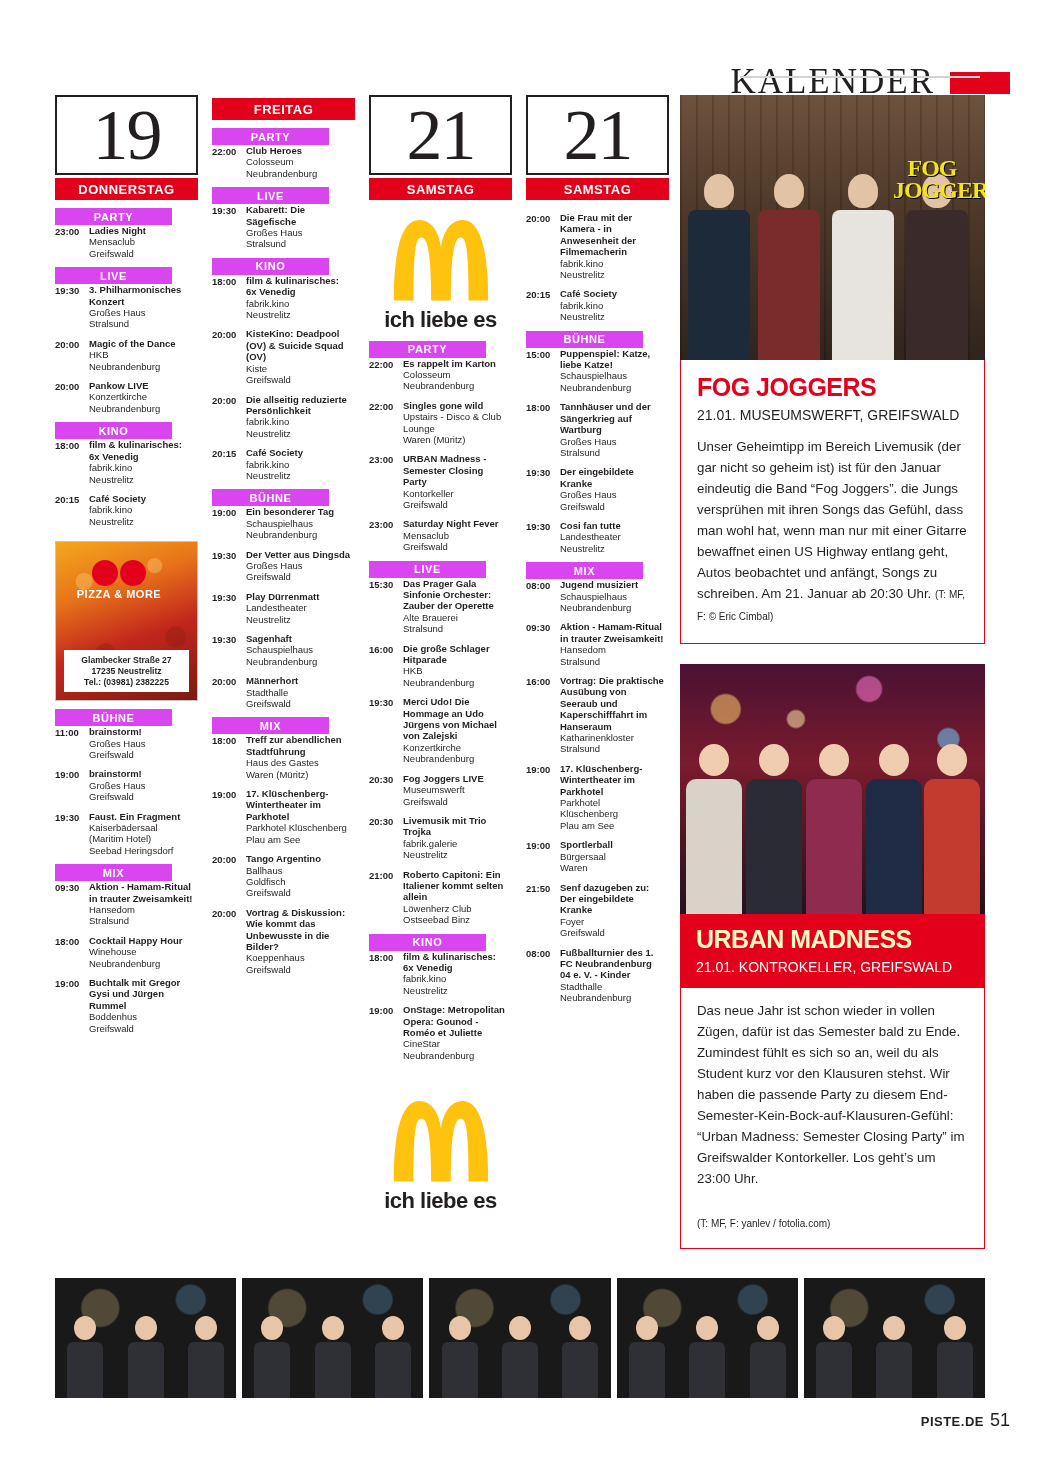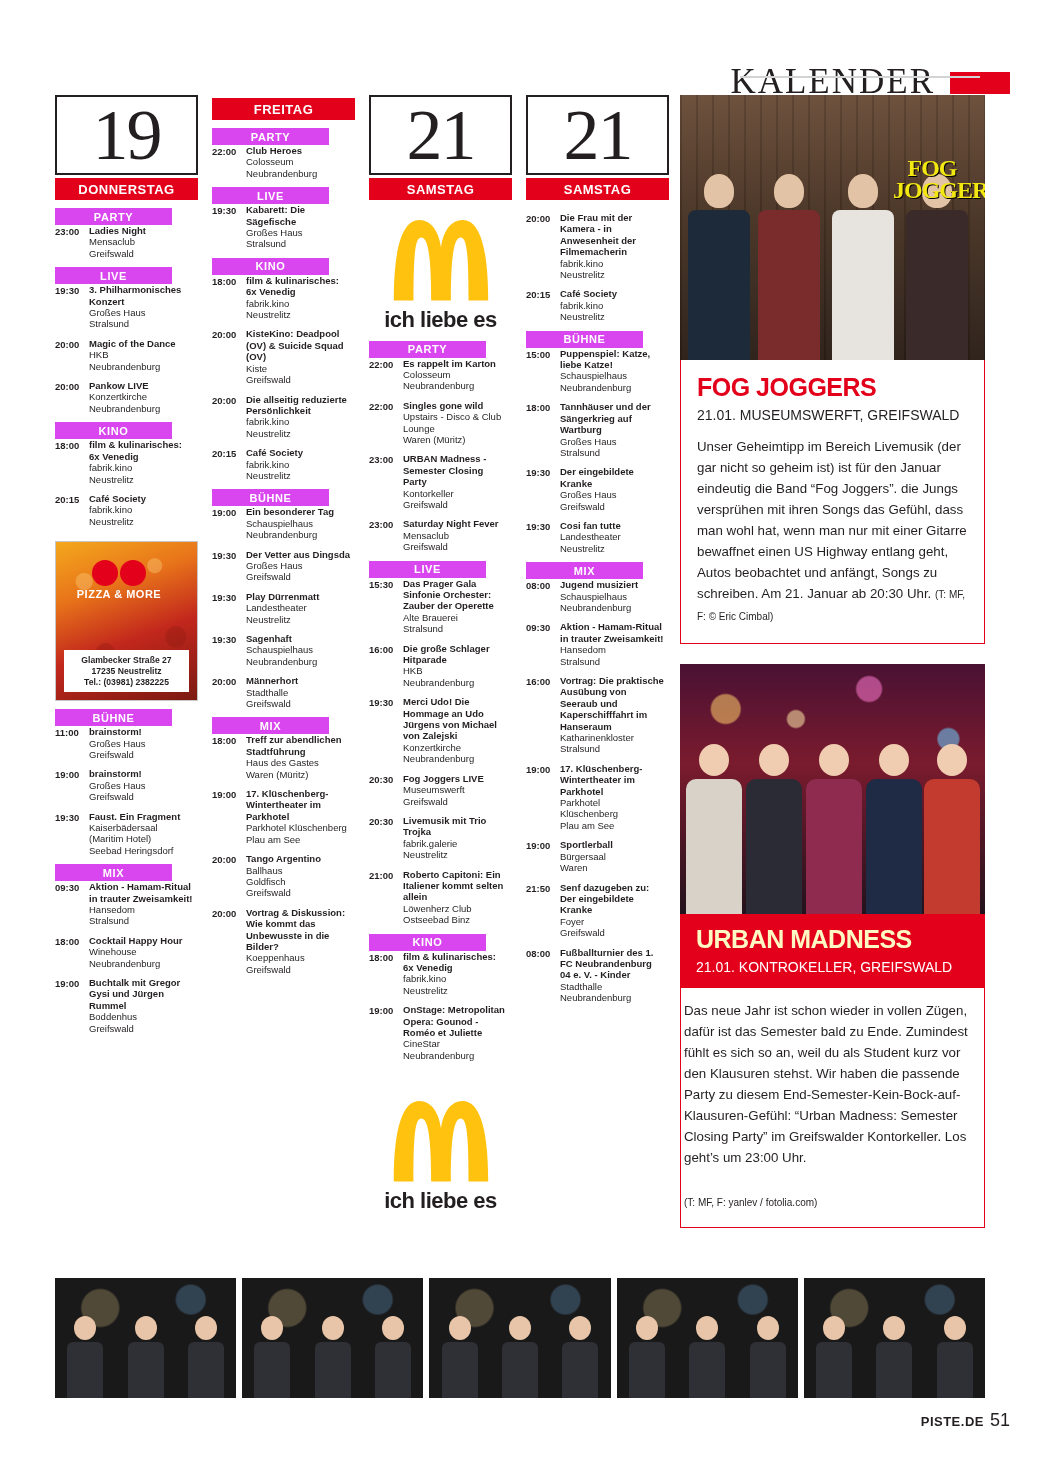--- a/index.html
+++ b/index.html
@@ -177,21 +177,21 @@
   }
   .feat-title.white { color:#fef9c3; }
   .feat-sub {
     font-size:14px; color:#231f20; line-height:18px; margin-top:5px;
   }
   .feat-sub.white { color:#fff; }
   .feat-body {
     font-size:13.3px; line-height:21px; color:#231f20; margin-top:12px;
   }
   .credit { font-size:10px; }
-  .feat-red-body { border:1px solid #e3001b; border-top:none; padding:12px 3px 14px; }
+  .feat-red-body { border:1px solid #e3001b; border-top:none; padding:12px 16px 14px; }
 
   
   .strip { position:absolute; left:55px; top:1278px; width:930px; height:120px; display:flex; gap:6px; }
   .strip .sp { flex:1; position:relative; overflow:hidden; background:#191919; }
   .sp .bk { position:absolute; inset:0; opacity:.5;
     background:radial-gradient(circle at 25% 25%, #8a7a55 0 18px, transparent 20px),
                radial-gradient(circle at 75% 18%, #4a6b8a 0 14px, transparent 16px);
   }
   .sp .ppl { position:absolute; bottom:0; left:0; right:0; height:84px; display:flex; justify-content:space-around; align-items:flex-end; }
   .sp .pr { width:36px; }

